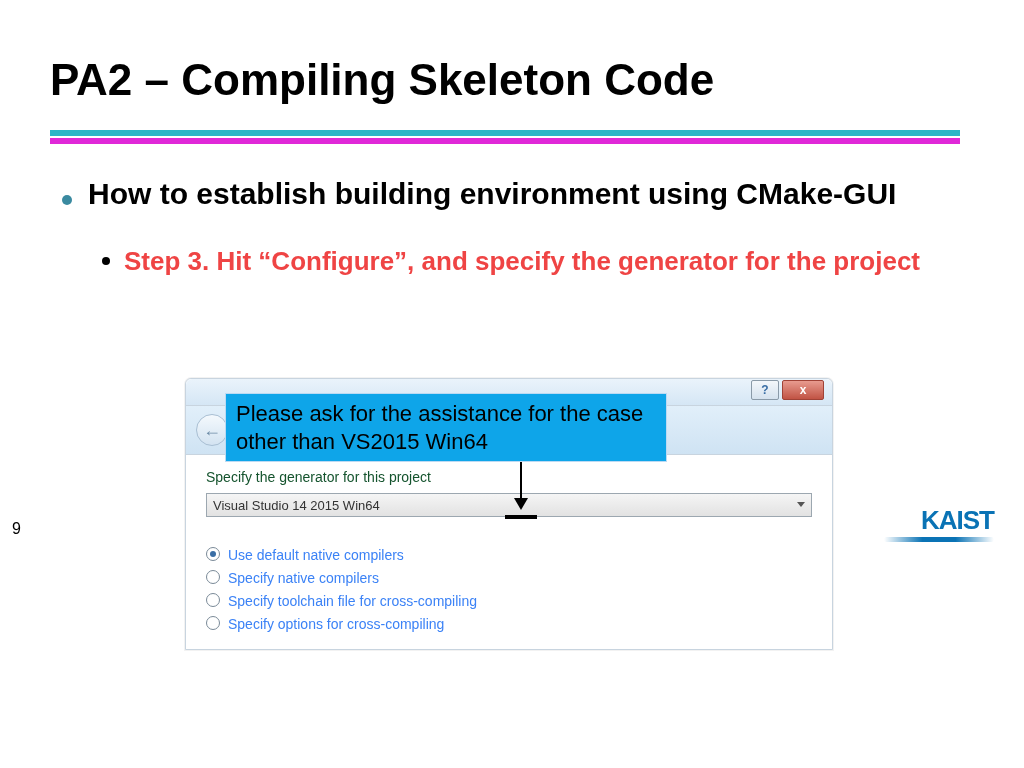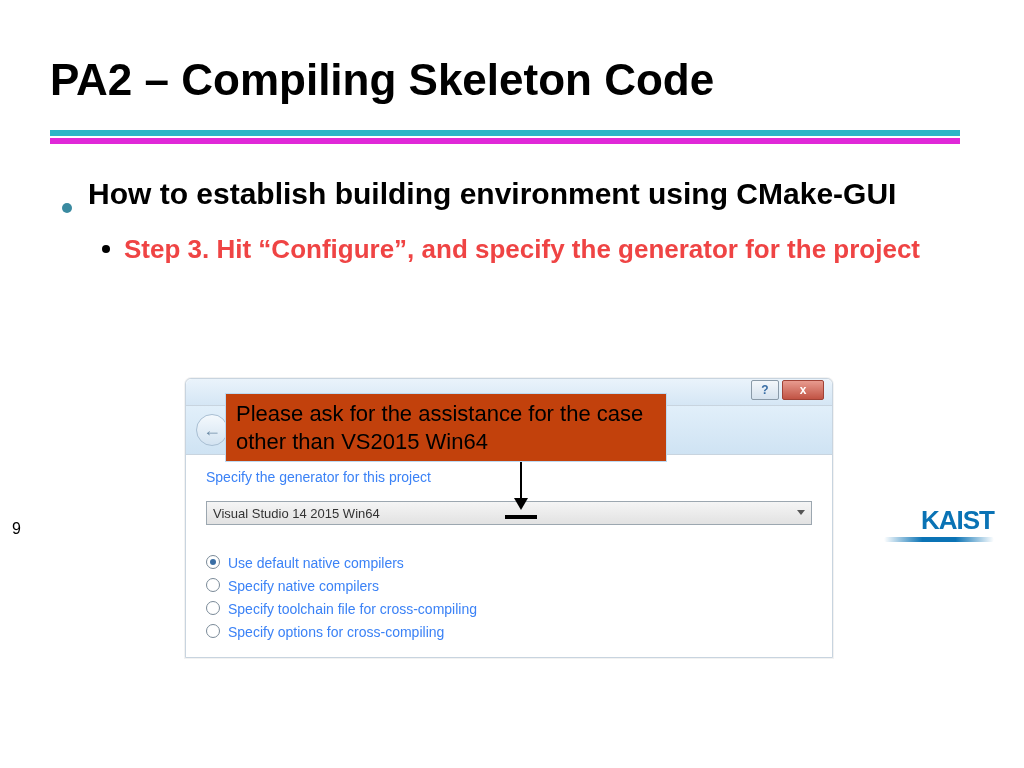--- a/index.html
+++ b/index.html
@@ -2,42 +2,42 @@
 <html><head>
 <meta charset="utf-8">
 <style>
 html,body{margin:0;padding:0;width:1024px;height:768px;font-family:Verdana,Arial,sans-serif;background:#fff;overflow:hidden}
 .slide{position:relative;width:1024px;height:556px;box-sizing:border-box}
 .title{font-family:Arial,Helvetica,sans-serif;font-size:44px;font-weight:bold;color:#000;position:absolute;left:50px;top:55px}
 .divider{position:absolute;left:50px;top:130px;width:910px}
 .divider .cyan{height:6px;background:#2db5c7}
 .divider .magenta{height:6px;background:#e028d8;margin-top:2px}
 .content{position:absolute;left:62px;top:175px;right:50px}
-.bullet-1{display:flex;align-items:flex-end;margin-bottom:20px}
+.bullet-1{display:flex;align-items:center;margin-bottom:32px}
 .dot1{width:10px;height:10px;background:#3a8aa0;border-radius:50%;margin-top:12px;margin-right:16px;flex:0 0 10px}
 .b1-text{font-size:30px;font-weight:bold;color:#000;line-height:1.25}
 .bullet-2{display:flex;align-items:flex-start;margin-left:40px;margin-bottom:20px}
 .dot2{width:8px;height:8px;background:#000;border-radius:50%;margin-top:12px;margin-right:14px;flex:0 0 8px}
 .b2-text{font-size:26px;font-weight:bold;color:#ef4444;line-height:1.3}
 .dialog-wrap{position:absolute;left:185px;top:378px;width:648px}
 .dialog{border:1px solid #c8d4df;border-radius:6px 6px 0 0;background:#fff;box-shadow:0 0 0 1px rgba(0,0,0,0.05)}
 .dialog-titlebar{height:26px;background:linear-gradient(#eaf3fb,#d5e6f5);border-bottom:1px solid #c8d4df;border-radius:6px 6px 0 0;position:relative}
 .tb-btn{position:absolute;top:1px;height:18px;border:1px solid #8a9aa8;border-radius:2px;display:flex;align-items:center;justify-content:center}
 .tb-help{right:53px;width:26px;background:linear-gradient(#f3f7fb,#d5e2ee);color:#3a6ea5;font-size:12px;font-weight:bold}
 .tb-close{right:8px;width:40px;background:linear-gradient(#e89b8f,#c15344);border-color:#a04236;color:#fff;font-size:12px;font-weight:bold}
 .dialog-chrome{height:48px;background:linear-gradient(#e1effa,#cfe3f3);border-bottom:1px solid #c8d4df;display:flex;align-items:center;padding-left:10px}
 .back-btn{width:30px;height:30px;border:1px solid #a9bfd3;border-radius:50%;background:linear-gradient(#f4f9fd,#d3e3f1);display:flex;align-items:center;justify-content:center;color:#6e8da8;font-size:18px}
 .dialog-body{padding:14px 20px 10px 20px;background:#fff}
-.prompt{font-family:"MS Sans Serif",Tahoma,Arial,sans-serif;font-size:14px;color:#3b82f6;margin-bottom:16px}
+.prompt{font-family:"MS Sans Serif",Tahoma,Arial,sans-serif;font-size:14px;color:#14532d;margin-bottom:8px}
 .combo{height:22px;border:1px solid #9ca7b0;background:linear-gradient(#f5f5f5,#e2e2e2);display:flex;align-items:center;padding:0 6px;font-family:"MS Sans Serif",Tahoma,Arial,sans-serif;font-size:13px;color:#333;position:relative;margin-bottom:30px}
 .combo .caret{position:absolute;right:6px;top:8px;width:0;height:0;border-left:4px solid transparent;border-right:4px solid transparent;border-top:5px solid #555}
 .radio-row{display:flex;align-items:flex-start;font-family:"MS Sans Serif",Tahoma,Arial,sans-serif;font-size:14px;color:#3b82f6;margin:7px 0}
 .radio{width:12px;height:12px;border:1px solid #7a8a98;border-radius:50%;margin-right:8px;background:#fff;display:flex;align-items:center;justify-content:center}
 .radio.sel::after{content:"";width:6px;height:6px;background:#3a6ea5;border-radius:50%}
-.callout{position:absolute;left:225px;top:393px;width:420px;background:#c2410c;border:1px solid #bcdaf3;padding:6px 10px;font-family:Arial,Helvetica,sans-serif;font-size:22px;color:#000;line-height:1.25;z-index:5}
+.callout{position:absolute;left:225px;top:393px;width:420px;background:#0ea5e9;border:1px solid #bcdaf3;padding:6px 10px;font-family:Arial,Helvetica,sans-serif;font-size:22px;color:#000;line-height:1.25;z-index:5}
 .arrow{position:absolute;left:520px;top:460px;width:2px;height:48px;background:#000;z-index:4}
 .arrow::after{content:"";position:absolute;left:-6px;bottom:-2px;width:0;height:0;border-left:7px solid transparent;border-right:7px solid transparent;border-top:12px solid #000}
 .arrow-flat{position:absolute;left:505px;top:515px;width:32px;height:4px;background:#000;z-index:4}
 .pagenum{position:absolute;left:12px;bottom:18px;font-family:Arial,Helvetica,sans-serif;font-size:16px;color:#000}
 .logo{position:absolute;right:30px;bottom:20px;font-family:Arial,Helvetica,sans-serif;font-size:26px;font-weight:900;color:#0a73b5;letter-spacing:-1px}
 .logo-underline{position:absolute;right:30px;bottom:14px;width:110px;height:5px;background:linear-gradient(90deg,rgba(10,115,181,0) 0%,#0a73b5 35%,#0a73b5 65%,rgba(10,115,181,0) 100%);border-radius:3px}
 </style>
 </head>
 <body>
 <div class="slide">

